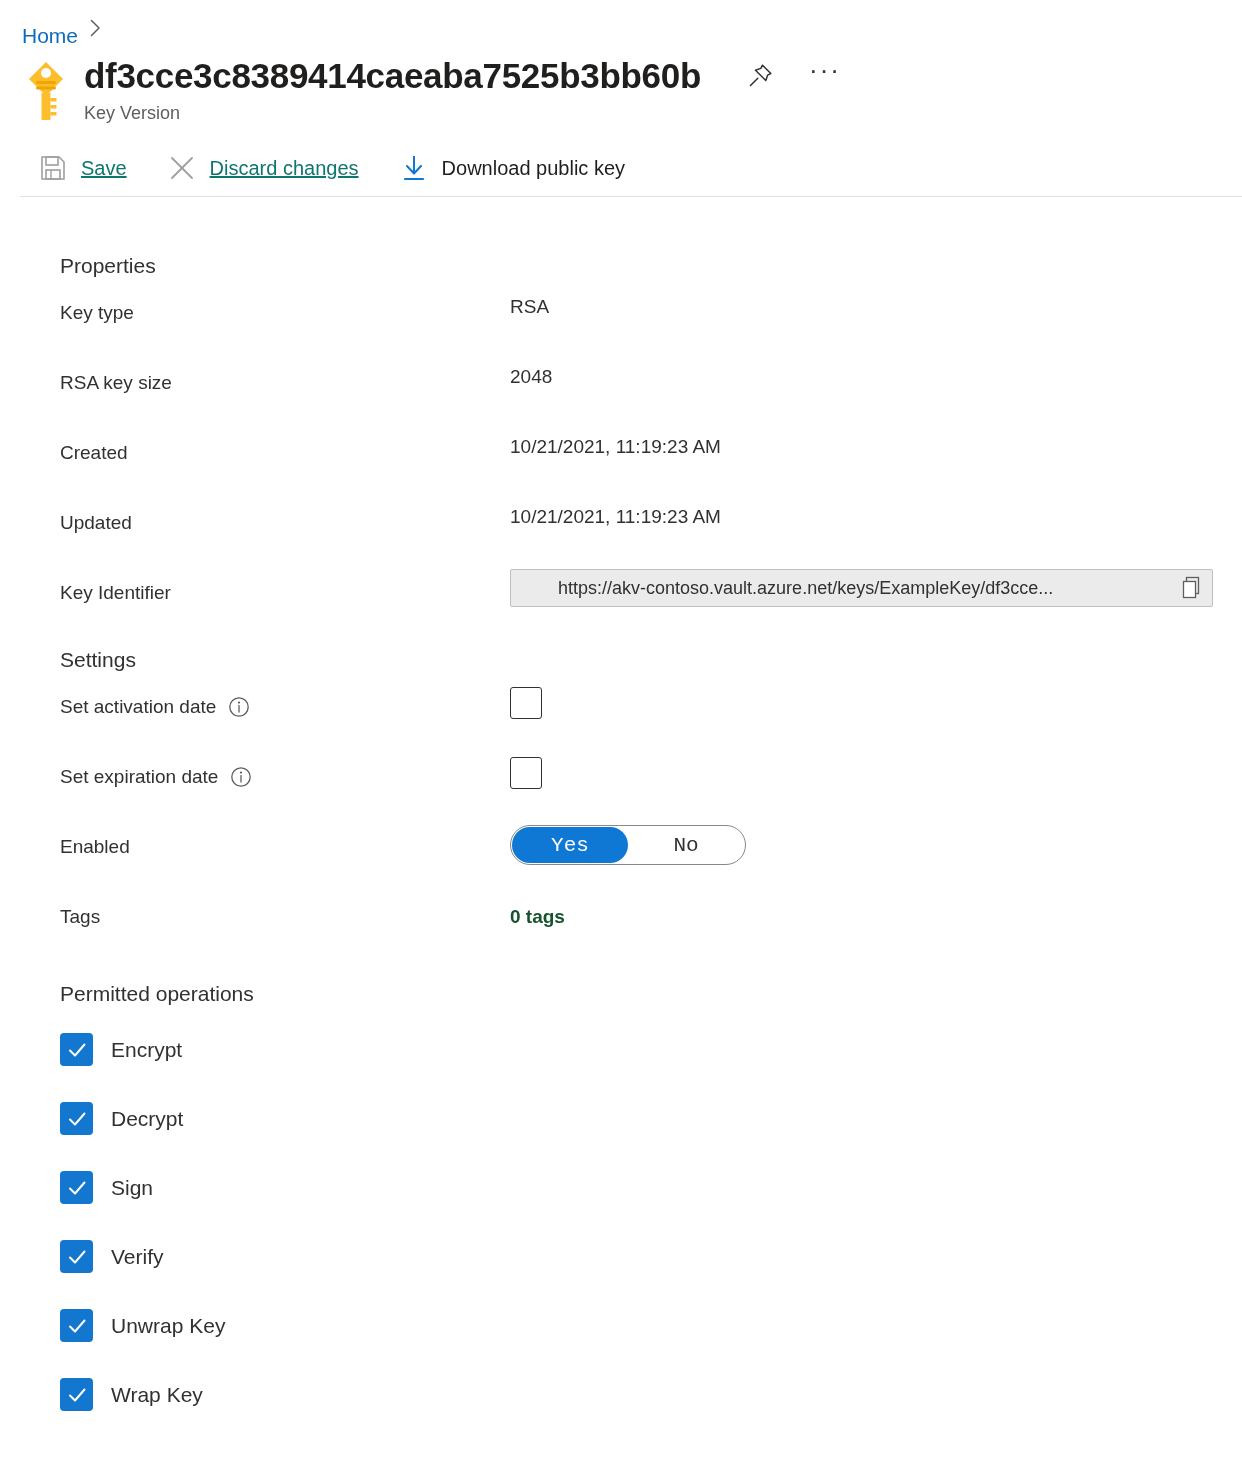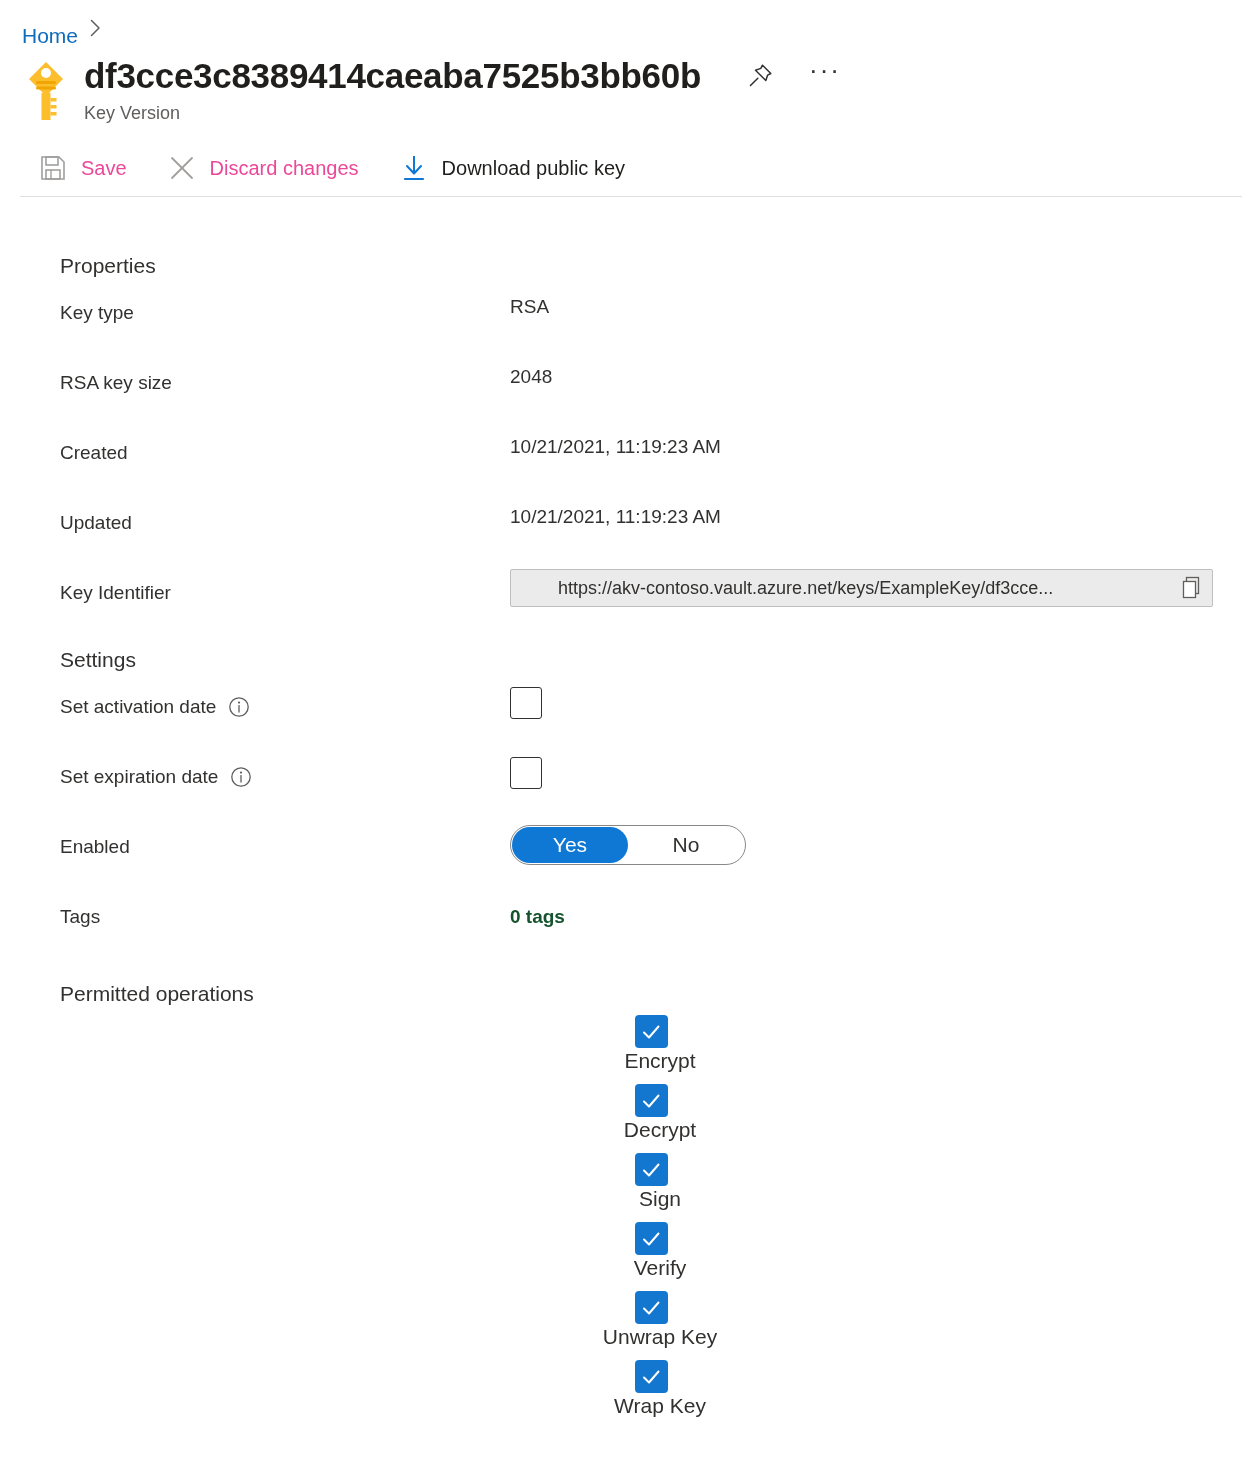--- a/index.html
+++ b/index.html
@@ -107,22 +107,23 @@
     padding: 0 14px 0 0;
     background: none;
     border: none;
     font-family: "Liberation Sans", sans-serif;
     font-size: 20px;
     color: #201f1e;
     cursor: pointer;
     white-space: nowrap;
   }
   .tb-btn.disabled {
-    color: #ec4899;
+    color: #0f766e;
     cursor: default;
+    text-decoration: underline;
   }
   .tb-icon {
     width: 30px;
     height: 30px;
     margin-right: 13px;
     display: flex;
     align-items: center;
     justify-content: center;
     flex: 0 0 30px;
   }
@@ -244,33 +245,33 @@
   .pill-opt {
     flex: 1;
     height: 100%;
     display: flex;
     align-items: center;
     justify-content: center;
     font-size: 21px;
     border-radius: 20px;
     color: #323130;
     cursor: pointer;
+    font-family: Liberation Mono, monospace;
   }
   .pill-opt.active {
     background: #0f77d4;
     color: #ffffff;
   }
 
   
   .ops-list { margin-top: 8px; }
   .op-row {
     display: flex;
     align-items: center;
     height: 69px;
-    flex-direction: column;
   }
   .cb-checked {
     width: 33px;
     height: 33px;
     flex: 0 0 33px;
     background: #1376cf;
     border-radius: 4px;
     display: flex;
     align-items: center;
     justify-content: center;

